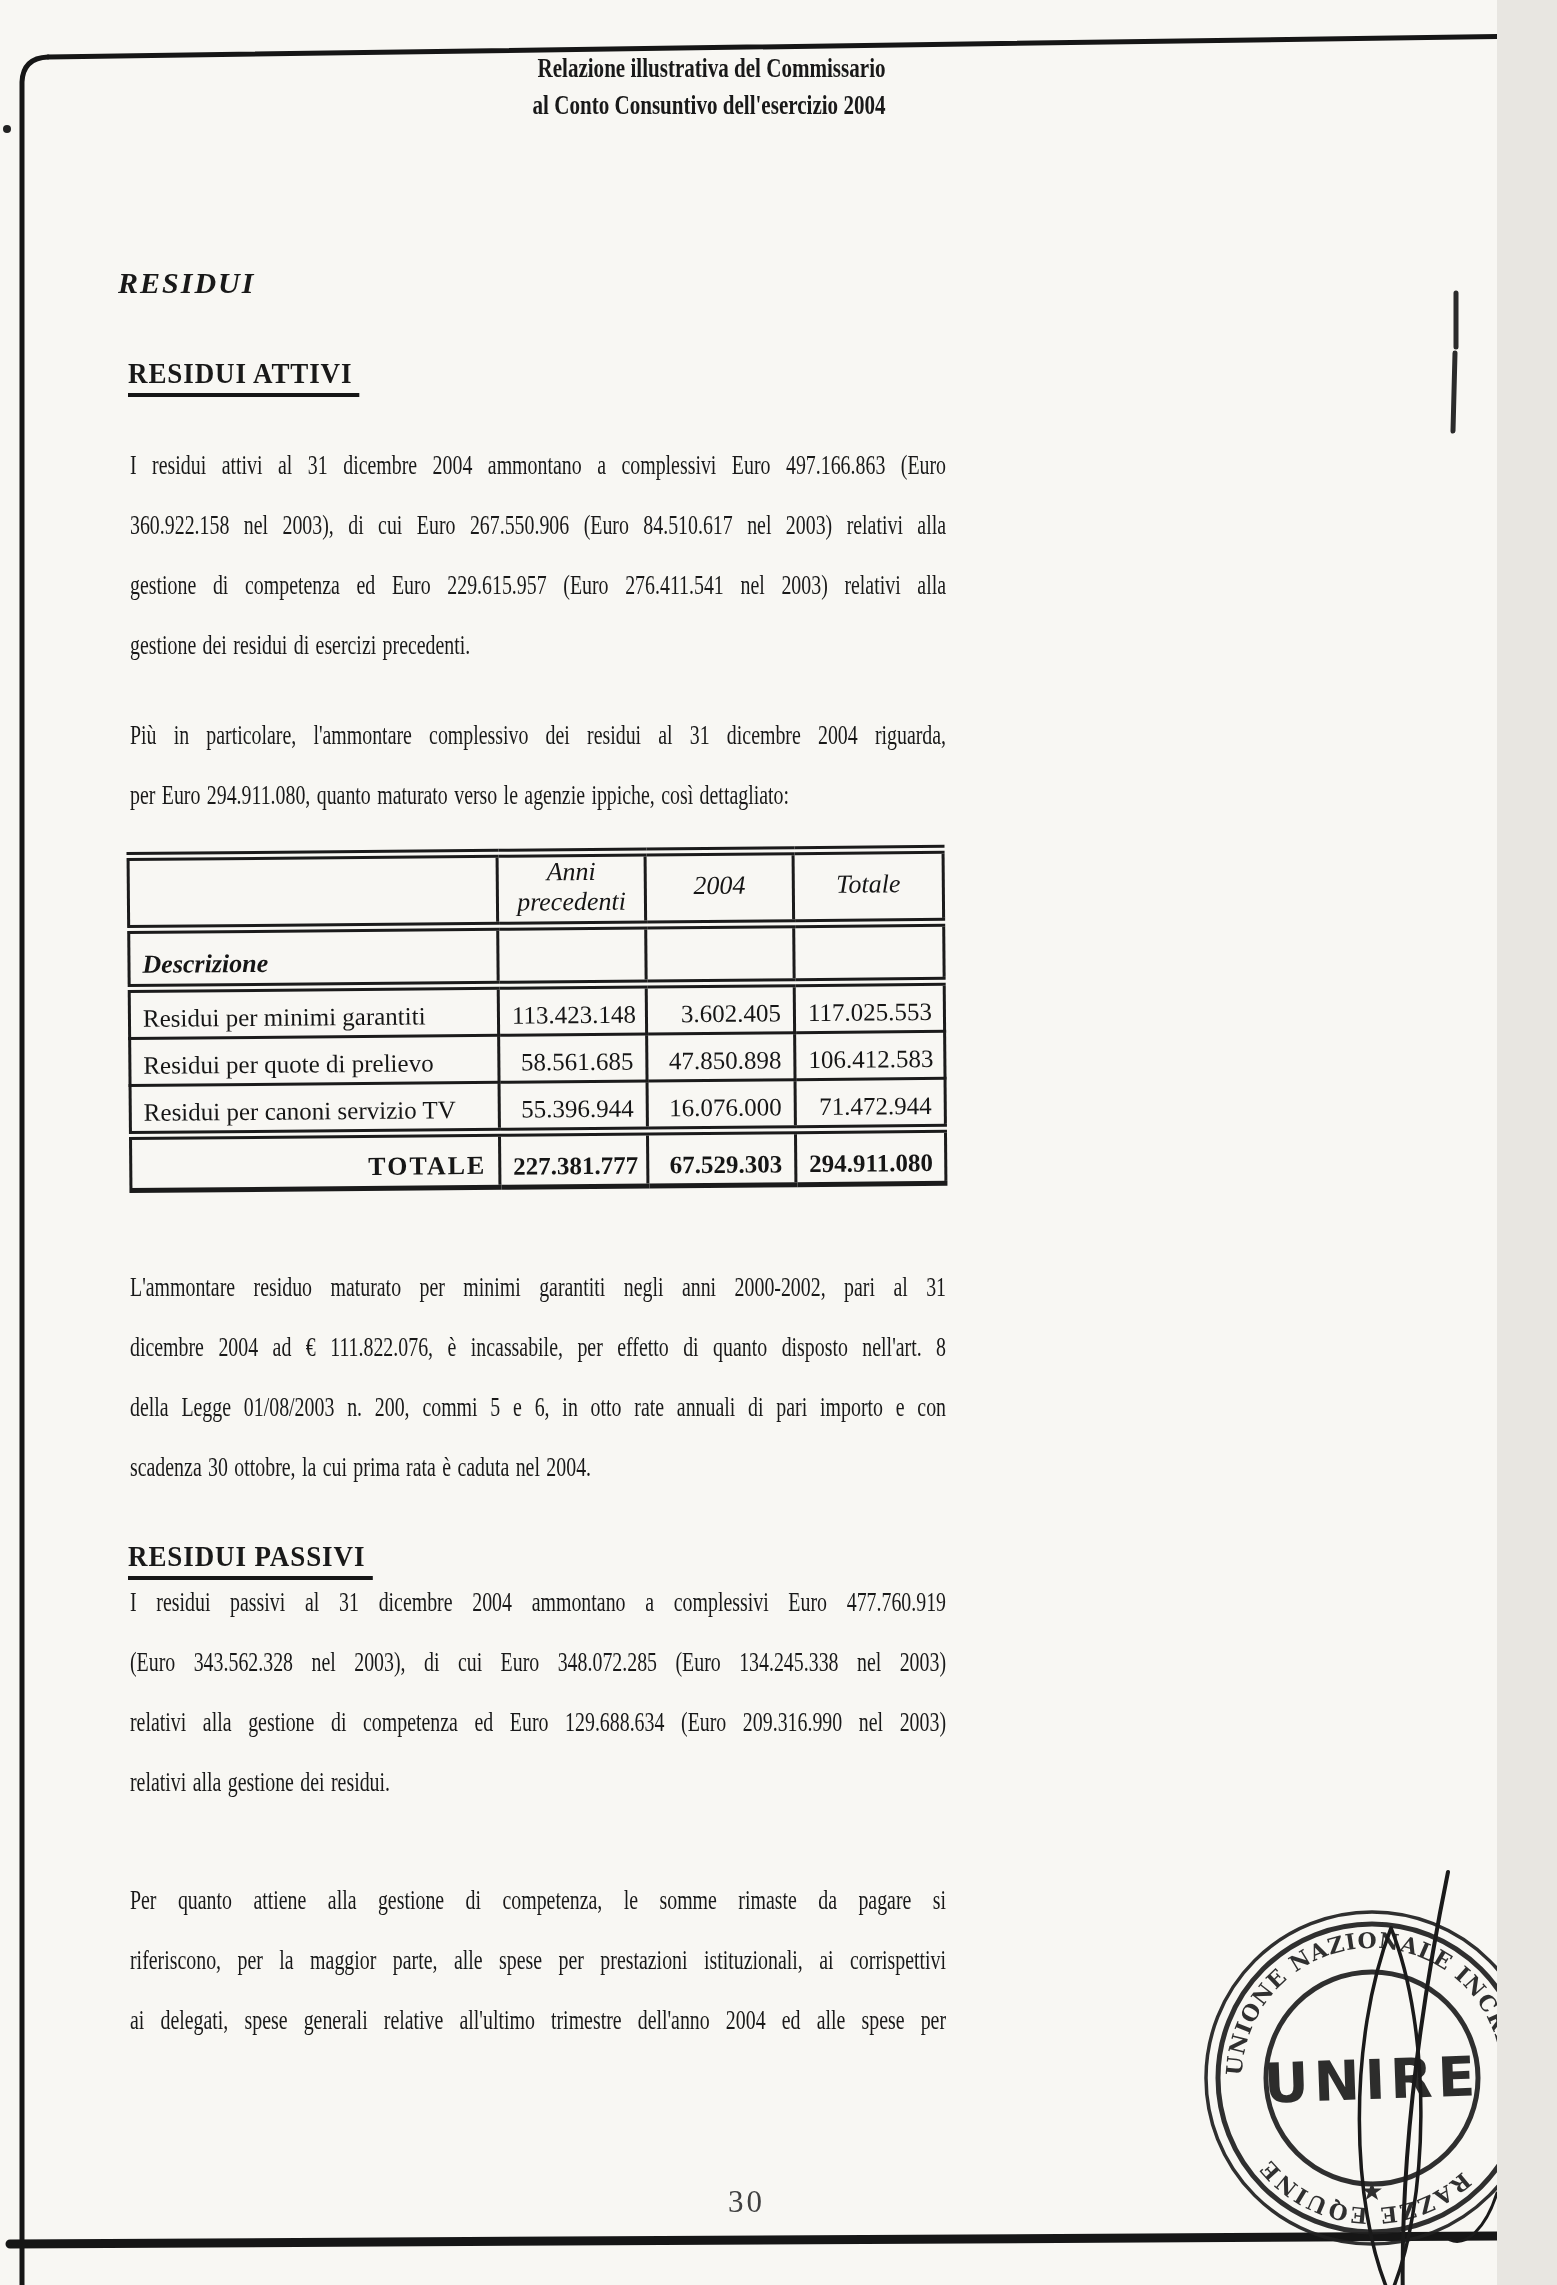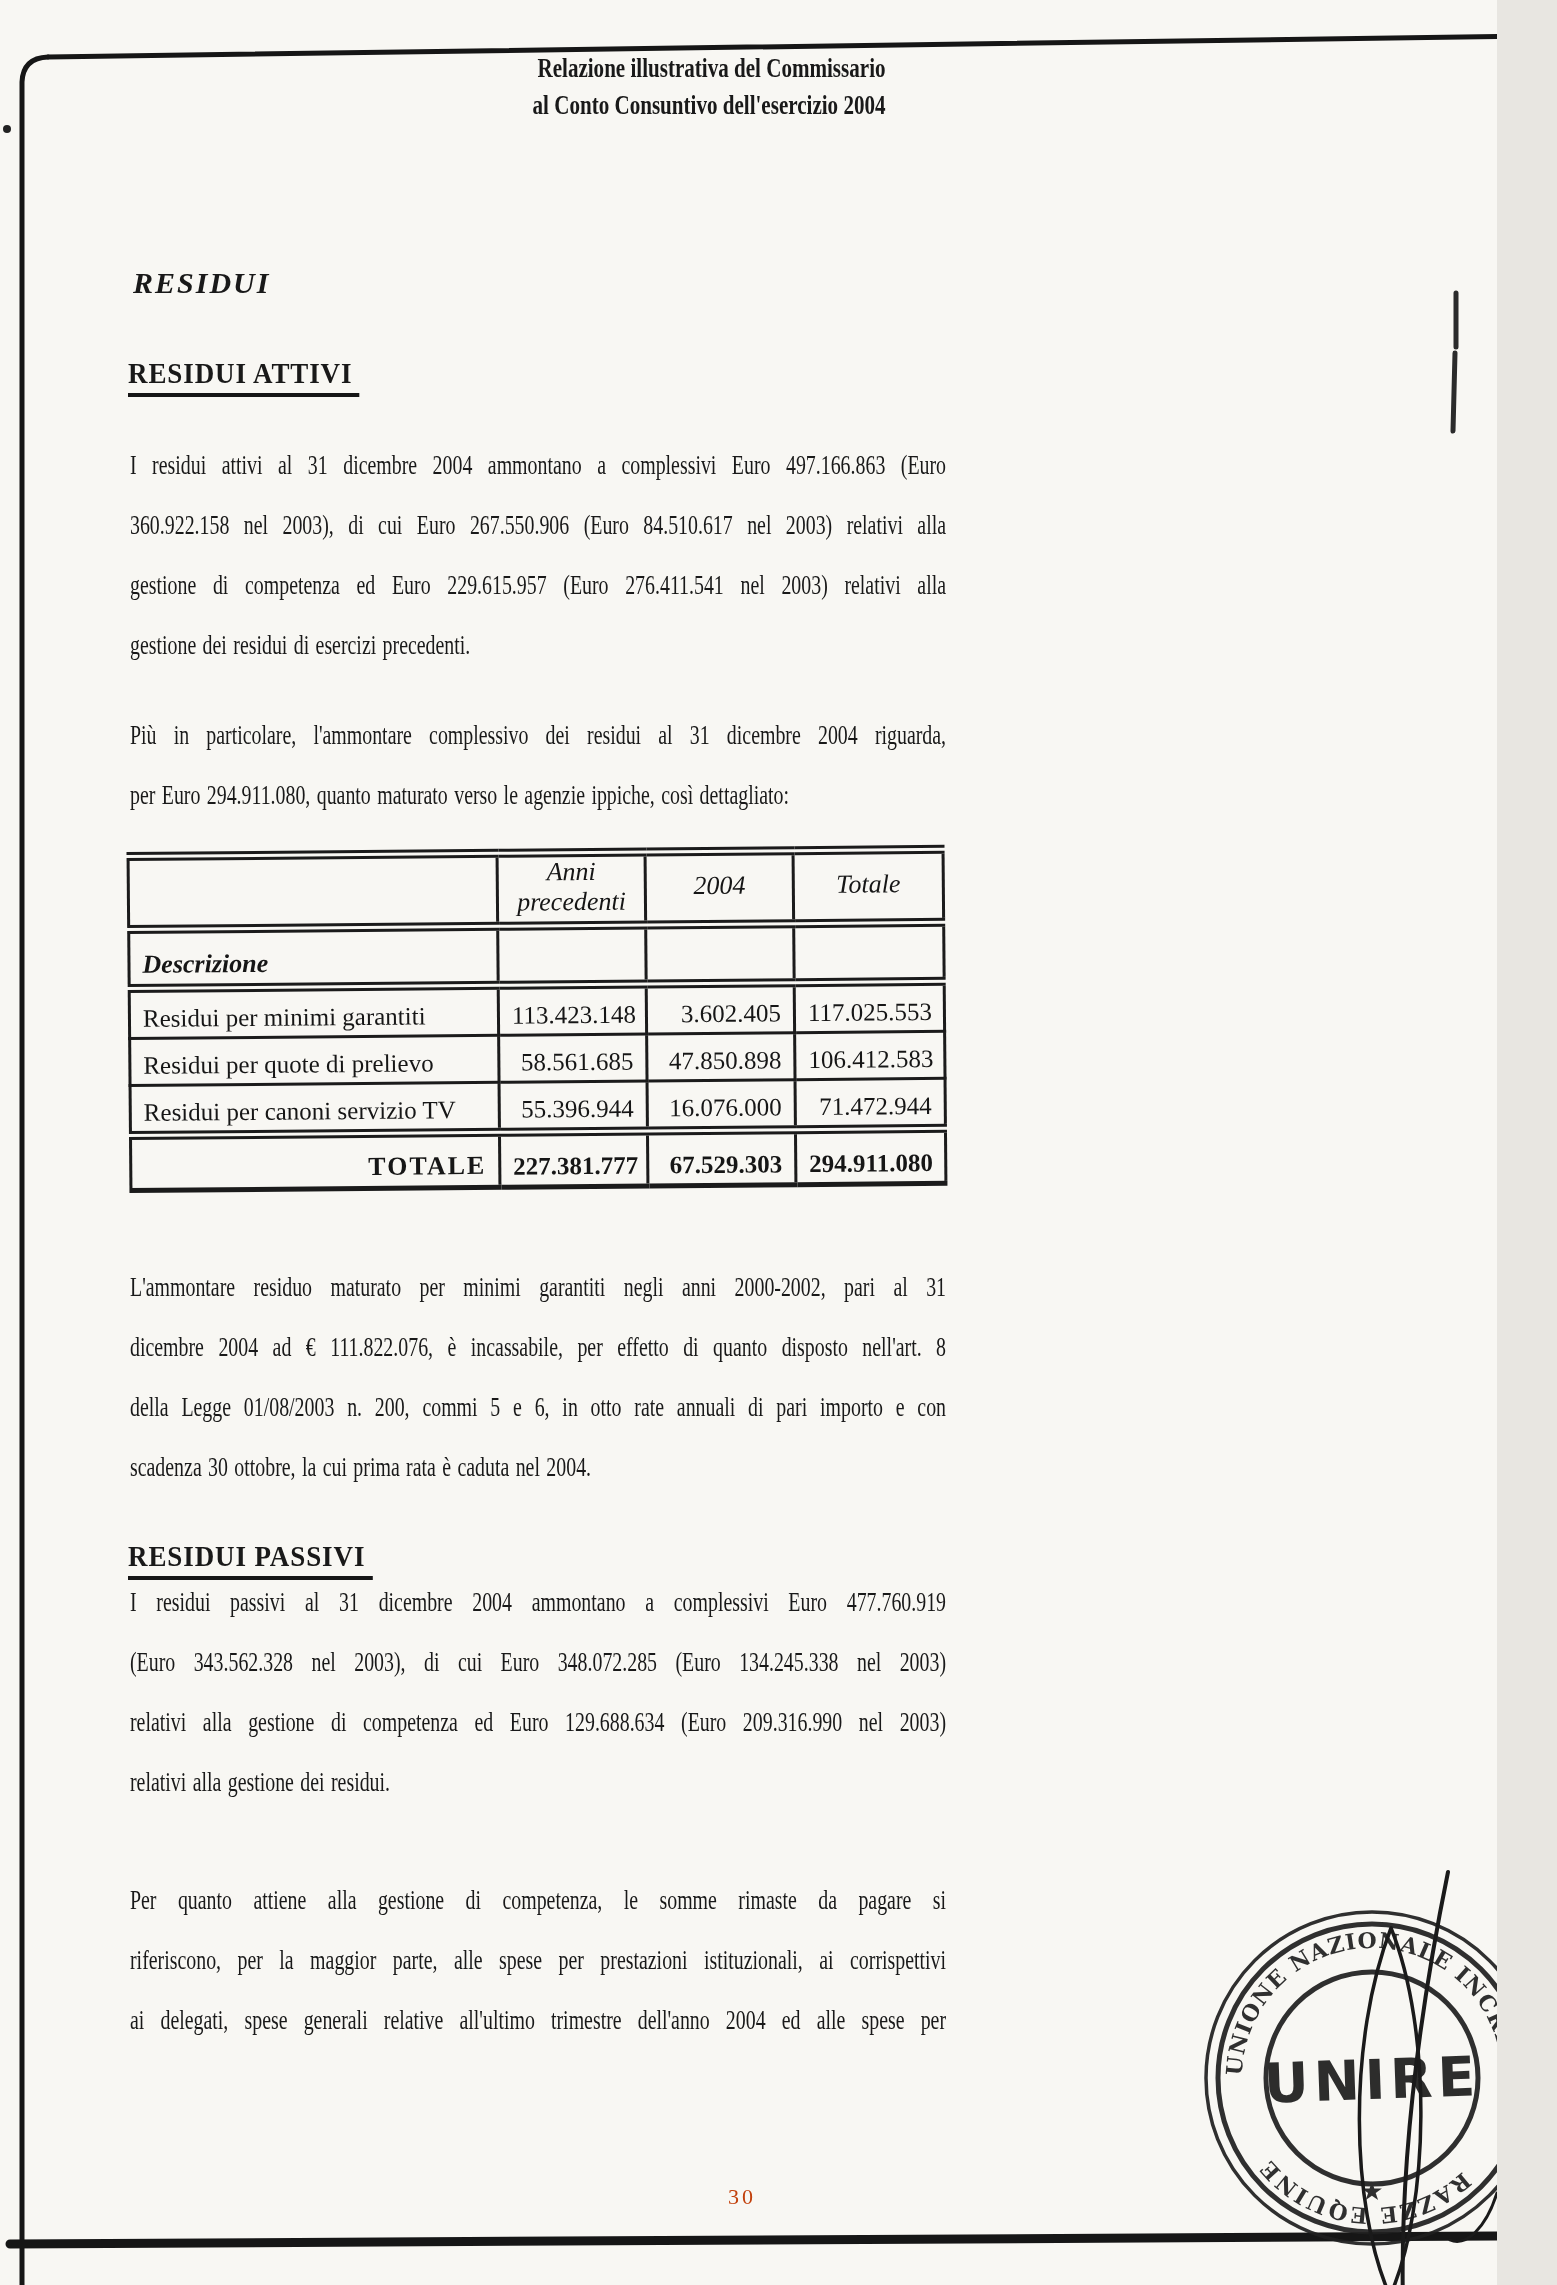--- a/index.html
+++ b/index.html
@@ -12,21 +12,21 @@
     color:#191919;
   }
   
   .hdr{
     position:absolute; top:50px; right:611px;
     font-size:27px; font-weight:700; line-height:37px;
     text-align:right; white-space:nowrap;
     transform:scaleX(.78); transform-origin:right top;
   }
   .sec-italic{
-    position:absolute; left:133px; top:266px;
+    position:absolute; left:118px; top:266px;
     font-size:30px; font-weight:700; font-style:italic;
     letter-spacing:2px;
   }
   .heading{
     position:absolute; left:128px;
     font-size:30px; font-weight:700; letter-spacing:1px;
     transform-origin:left top; white-space:nowrap;
   }
   .heading .ul{
     display:inline-block; border-bottom:4px solid #161616;
@@ -39,21 +39,21 @@
     font-size:28px; line-height:60px;
     transform:scaleX(.7096); transform-origin:left top;
     word-spacing:2px;
   }
   #p1{top:435px;} #p2{top:705px;} #p3{top:1257px;}
   #p4{top:1572px;} #p5{top:1870px;}
   .pline{text-align:justify; text-align-last:justify; white-space:normal;}
   .plast{text-align-last:left;}
   .pagenum{
     position:absolute; left:728px; top:2184px;
-    font-size:22px; letter-spacing:3px; color:#c2410c;text-align:right;
+    font-size:31px; letter-spacing:3px; color:#404040;text-align:right;
   }
   
   .tblwrap{
     position:absolute; left:128px; top:852px; width:815px;
     transform:rotate(-0.5deg); transform-origin:left center;
   }
   table.res{
     width:815px; border-collapse:collapse; table-layout:fixed;
     font-size:25px; color:#161616;
   }

